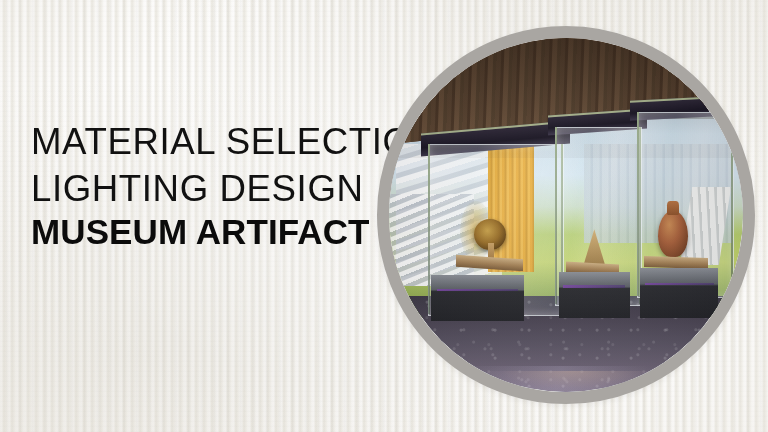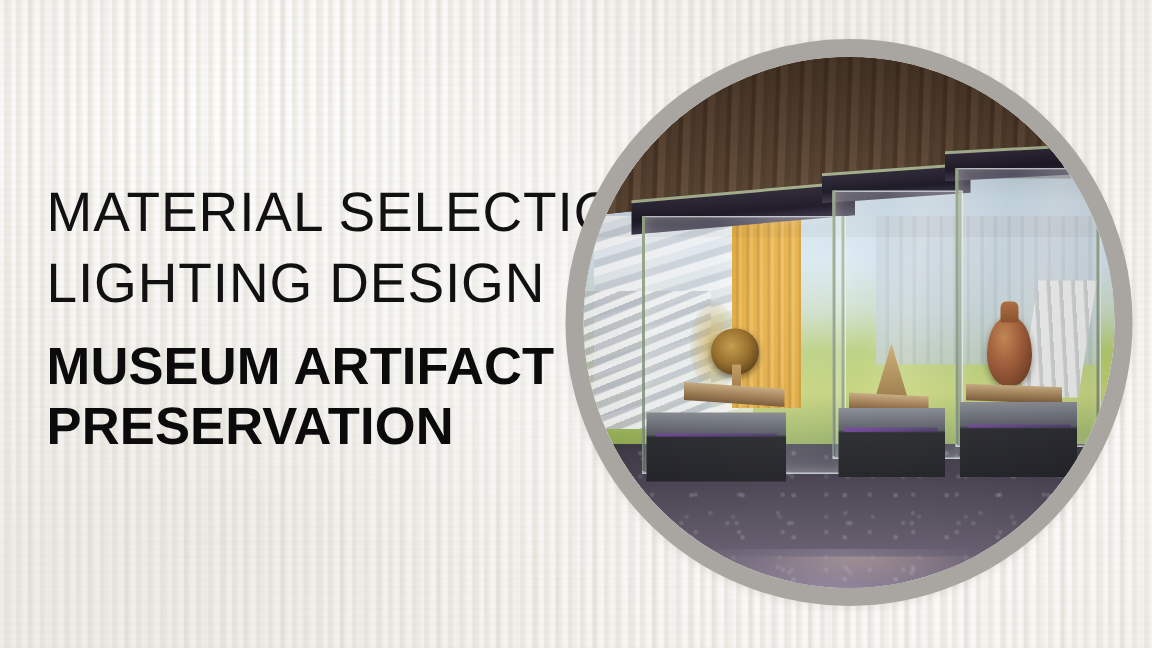--- a/index.html
+++ b/index.html
@@ -92,21 +92,20 @@
   .line-bold {
     font-family: "Liberation Sans", sans-serif;
     font-weight: 700;
     font-size: 35px;
     line-height: 40px;
     letter-spacing: 0.1px;
     color: #0b0b0b;
     white-space: nowrap;
   }
   .bold-group {
-    margin-top: 13px;
   }
 
   
   .photo-ring {
     position: absolute;
     left: 377px;
     top: 26px;
     width: 378px;
     height: 378px;
     border-radius: 50%;
@@ -321,21 +320,20 @@
   <div class="bg-ribs"></div>
   <div class="bg-ribs2"></div>
   <div class="bg-fibers"></div>
   <div class="bg-vignette"></div>
 
   <div class="headline-block">
     <div class="line-light">MATERIAL SELECTION</div>
     <div class="line-light">LIGHTING DESIGN</div>
     <div class="bold-group">
       <div class="line-bold">MUSEUM ARTIFACT</div>
-      <div class="line-bold">PRESERVATION</div>
     </div>
   </div>
 
   <div class="photo-ring">
     <div class="photo-inner">
       <div class="scene">
 
         <div class="backdrop"></div>
         <div class="city"></div>
         <div class="stairs"></div>

